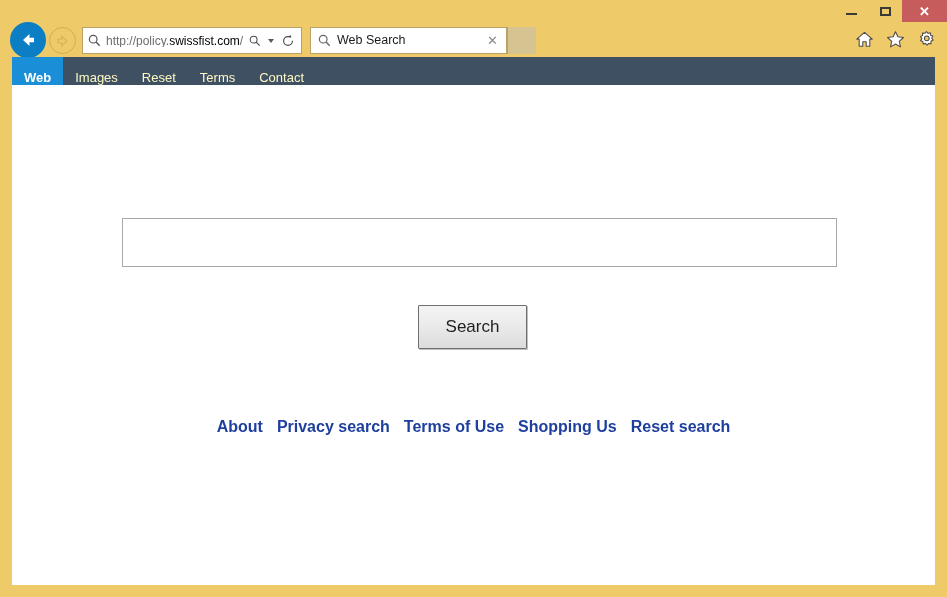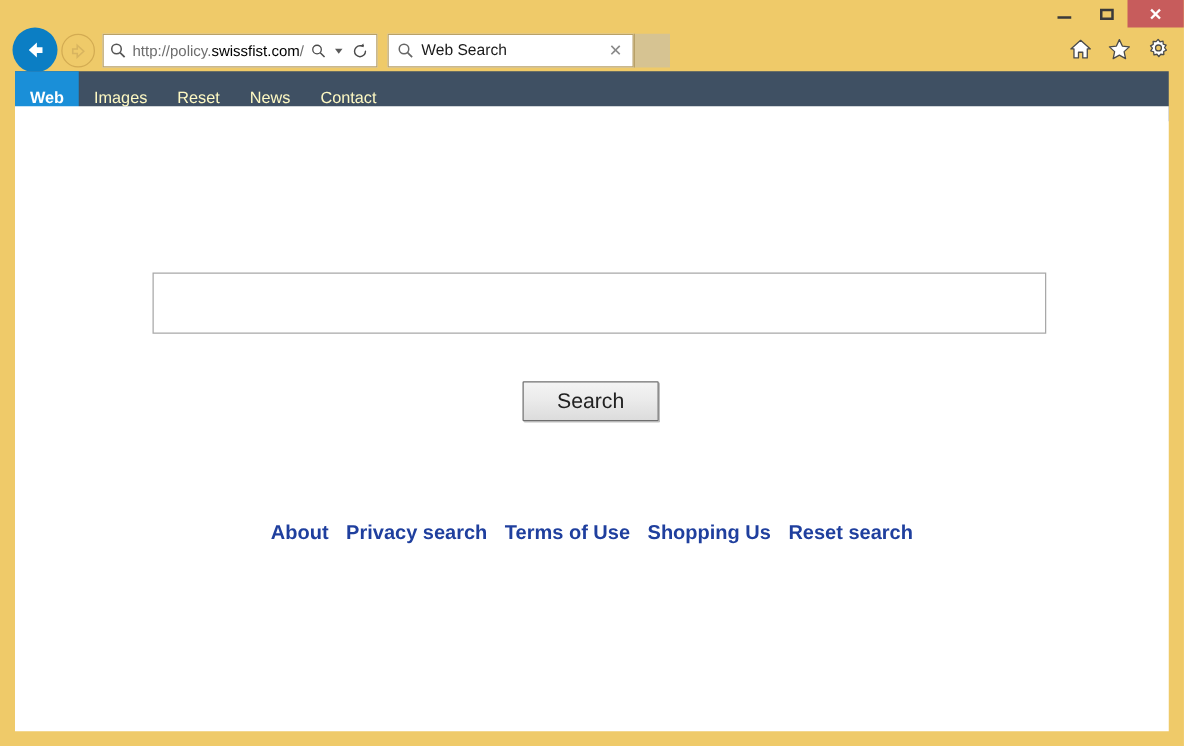--- a/index.html
+++ b/index.html
@@ -295,21 +295,21 @@
     color: #222;
     padding: 0 8px;
     font-family: "Liberation Sans", sans-serif;
   }
 
   #search-button {
     position: absolute;
     left: 406px;
     top: 220px;
     width: 109px;
-    height: 32px;
+    height: 44px;
     box-sizing: border-box;
     background: linear-gradient(to bottom, #f4f4f4 0%, #ebebeb 45%, #dcdcdc 100%);
     border: 1px solid #6f6f6f;
     border-radius: 1px;
     font-size: 17px;
     color: #222222;
     cursor: default;
     font-family: "Liberation Sans", sans-serif;
     box-shadow: 1px 1px 0 rgba(0,0,0,0.25);
   }
@@ -422,21 +422,21 @@
           <circle cx="10.3" cy="8.8" r="2.5" fill="#efca69" stroke="#4a4a4a" stroke-width="1.1"></circle>
         </svg>
       </button>
     </div>
   </div>
 
   <div id="site-nav">
     <a class="site-nav-item active" href="#">Web</a>
     <a class="site-nav-item" href="#">Images</a>
     <a class="site-nav-item" href="#">Reset</a>
-    <a class="site-nav-item" href="#">News</a>
+    <a class="site-nav-item" href="#">Terms</a>
     <a class="site-nav-item" href="#">Contact</a>
   </div>
 
   <div id="page-content">
 
     <input id="search-input" type="text" placeholder="" style="">
 
     <button id="search-button">Search</button>
 
     <div id="footer-links">

